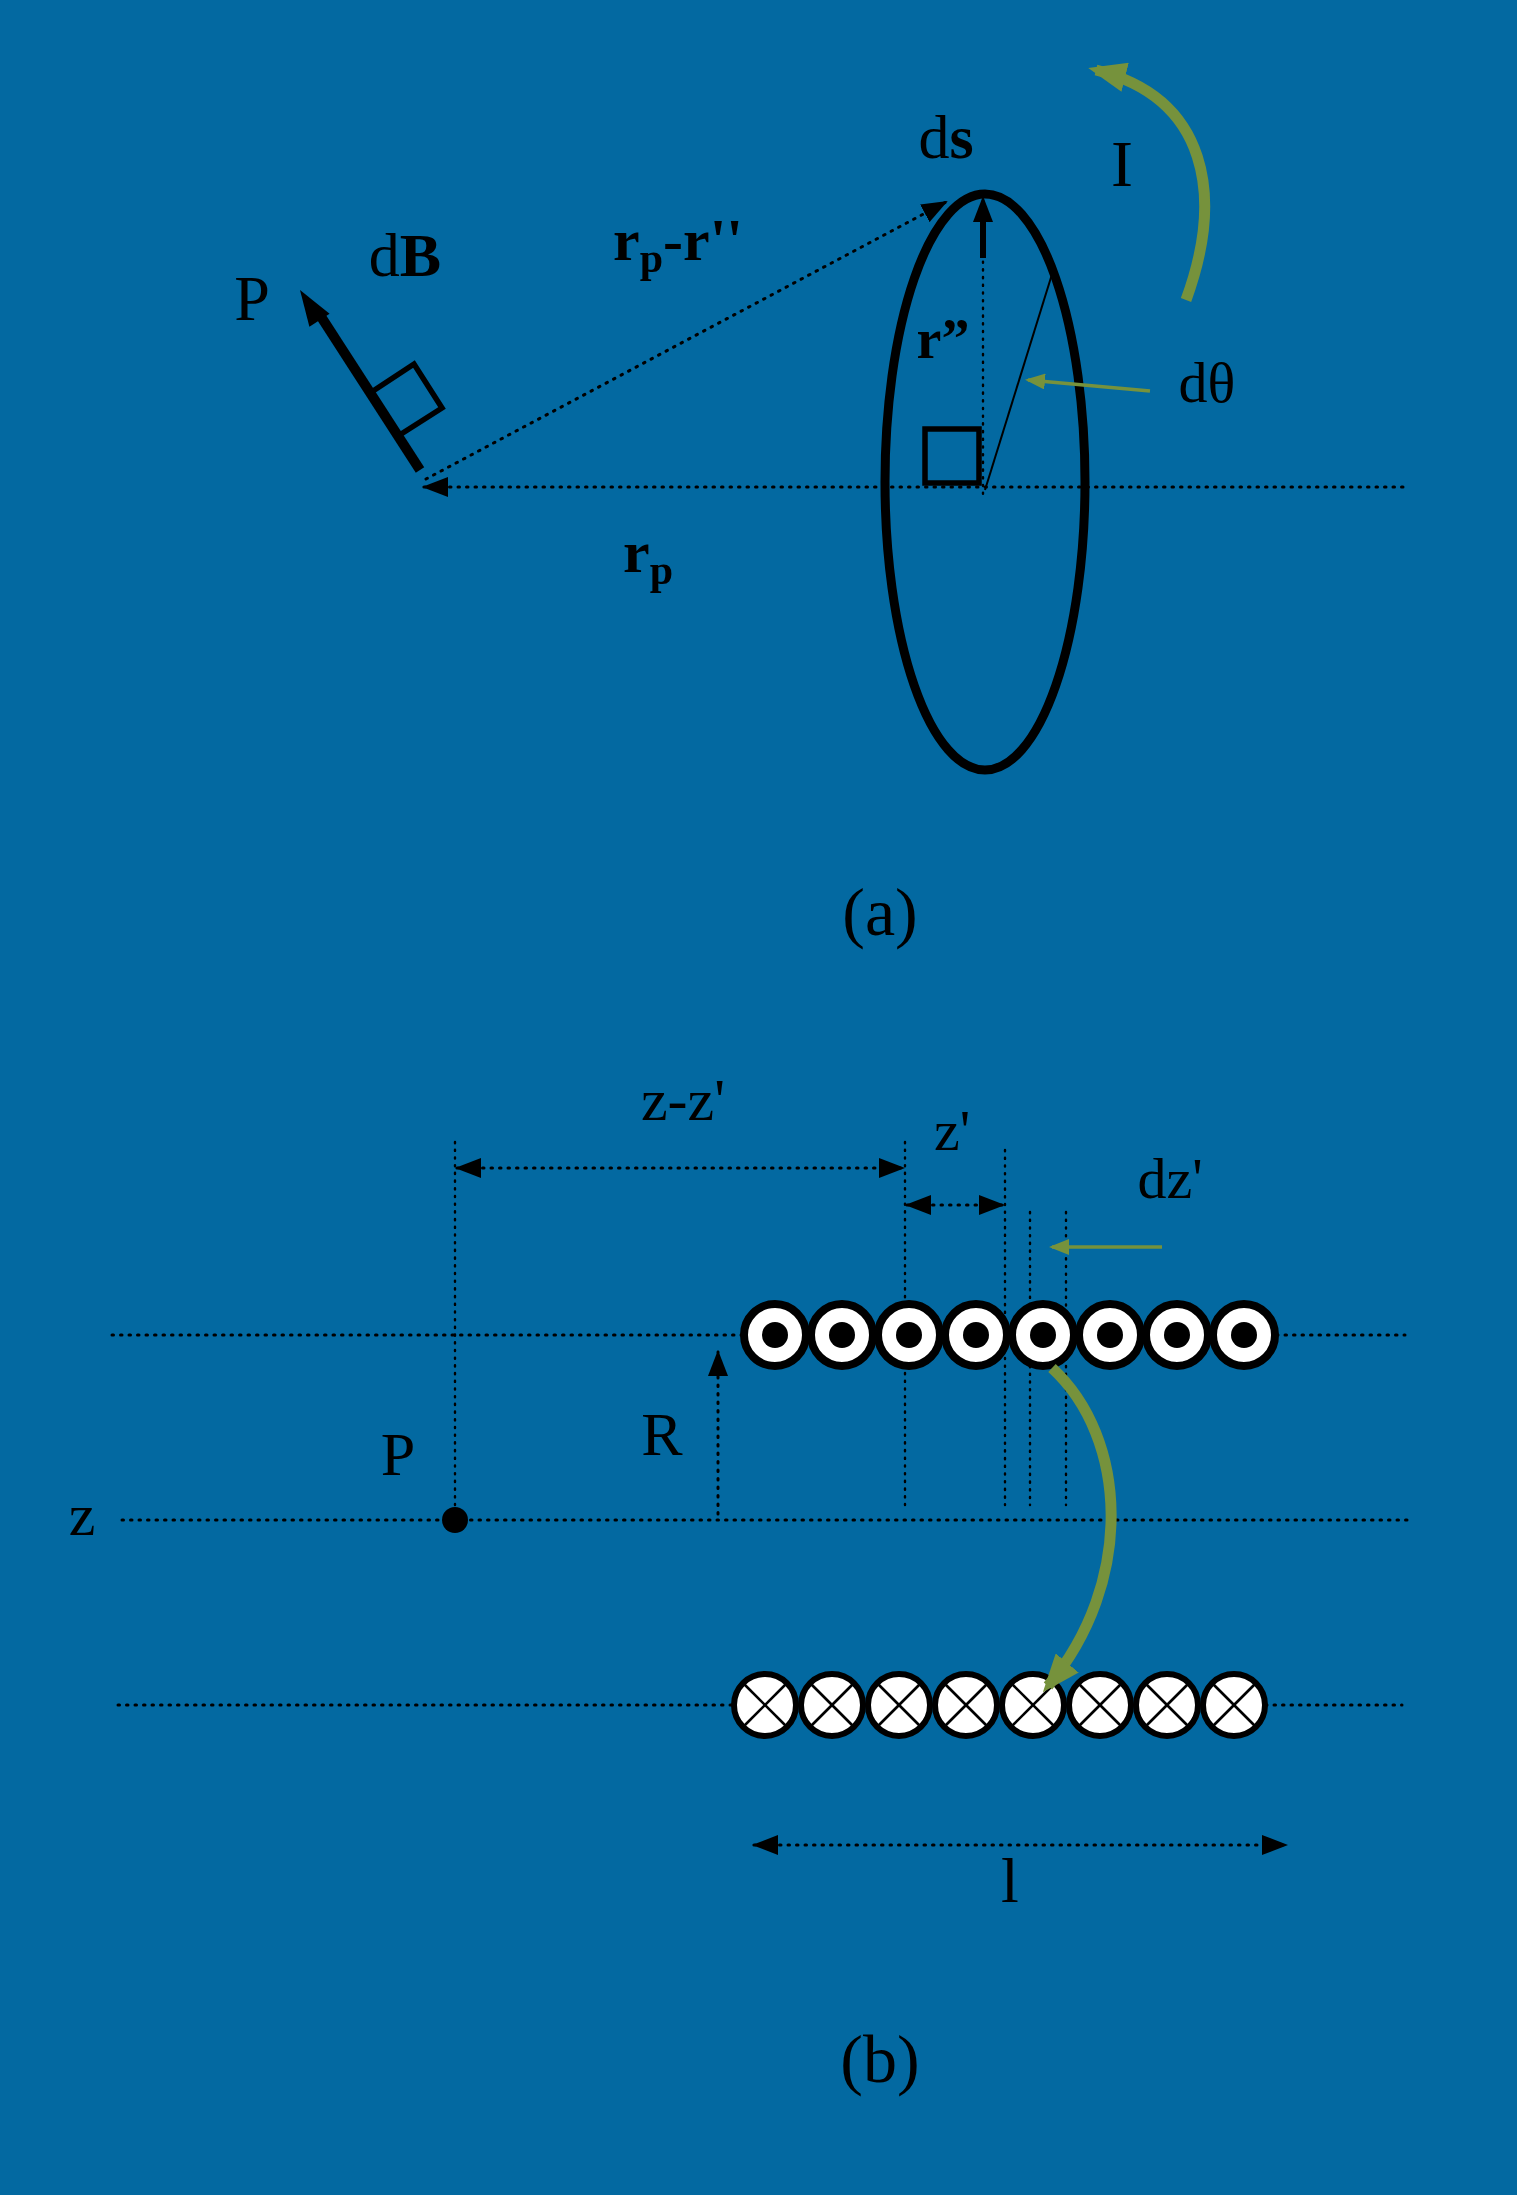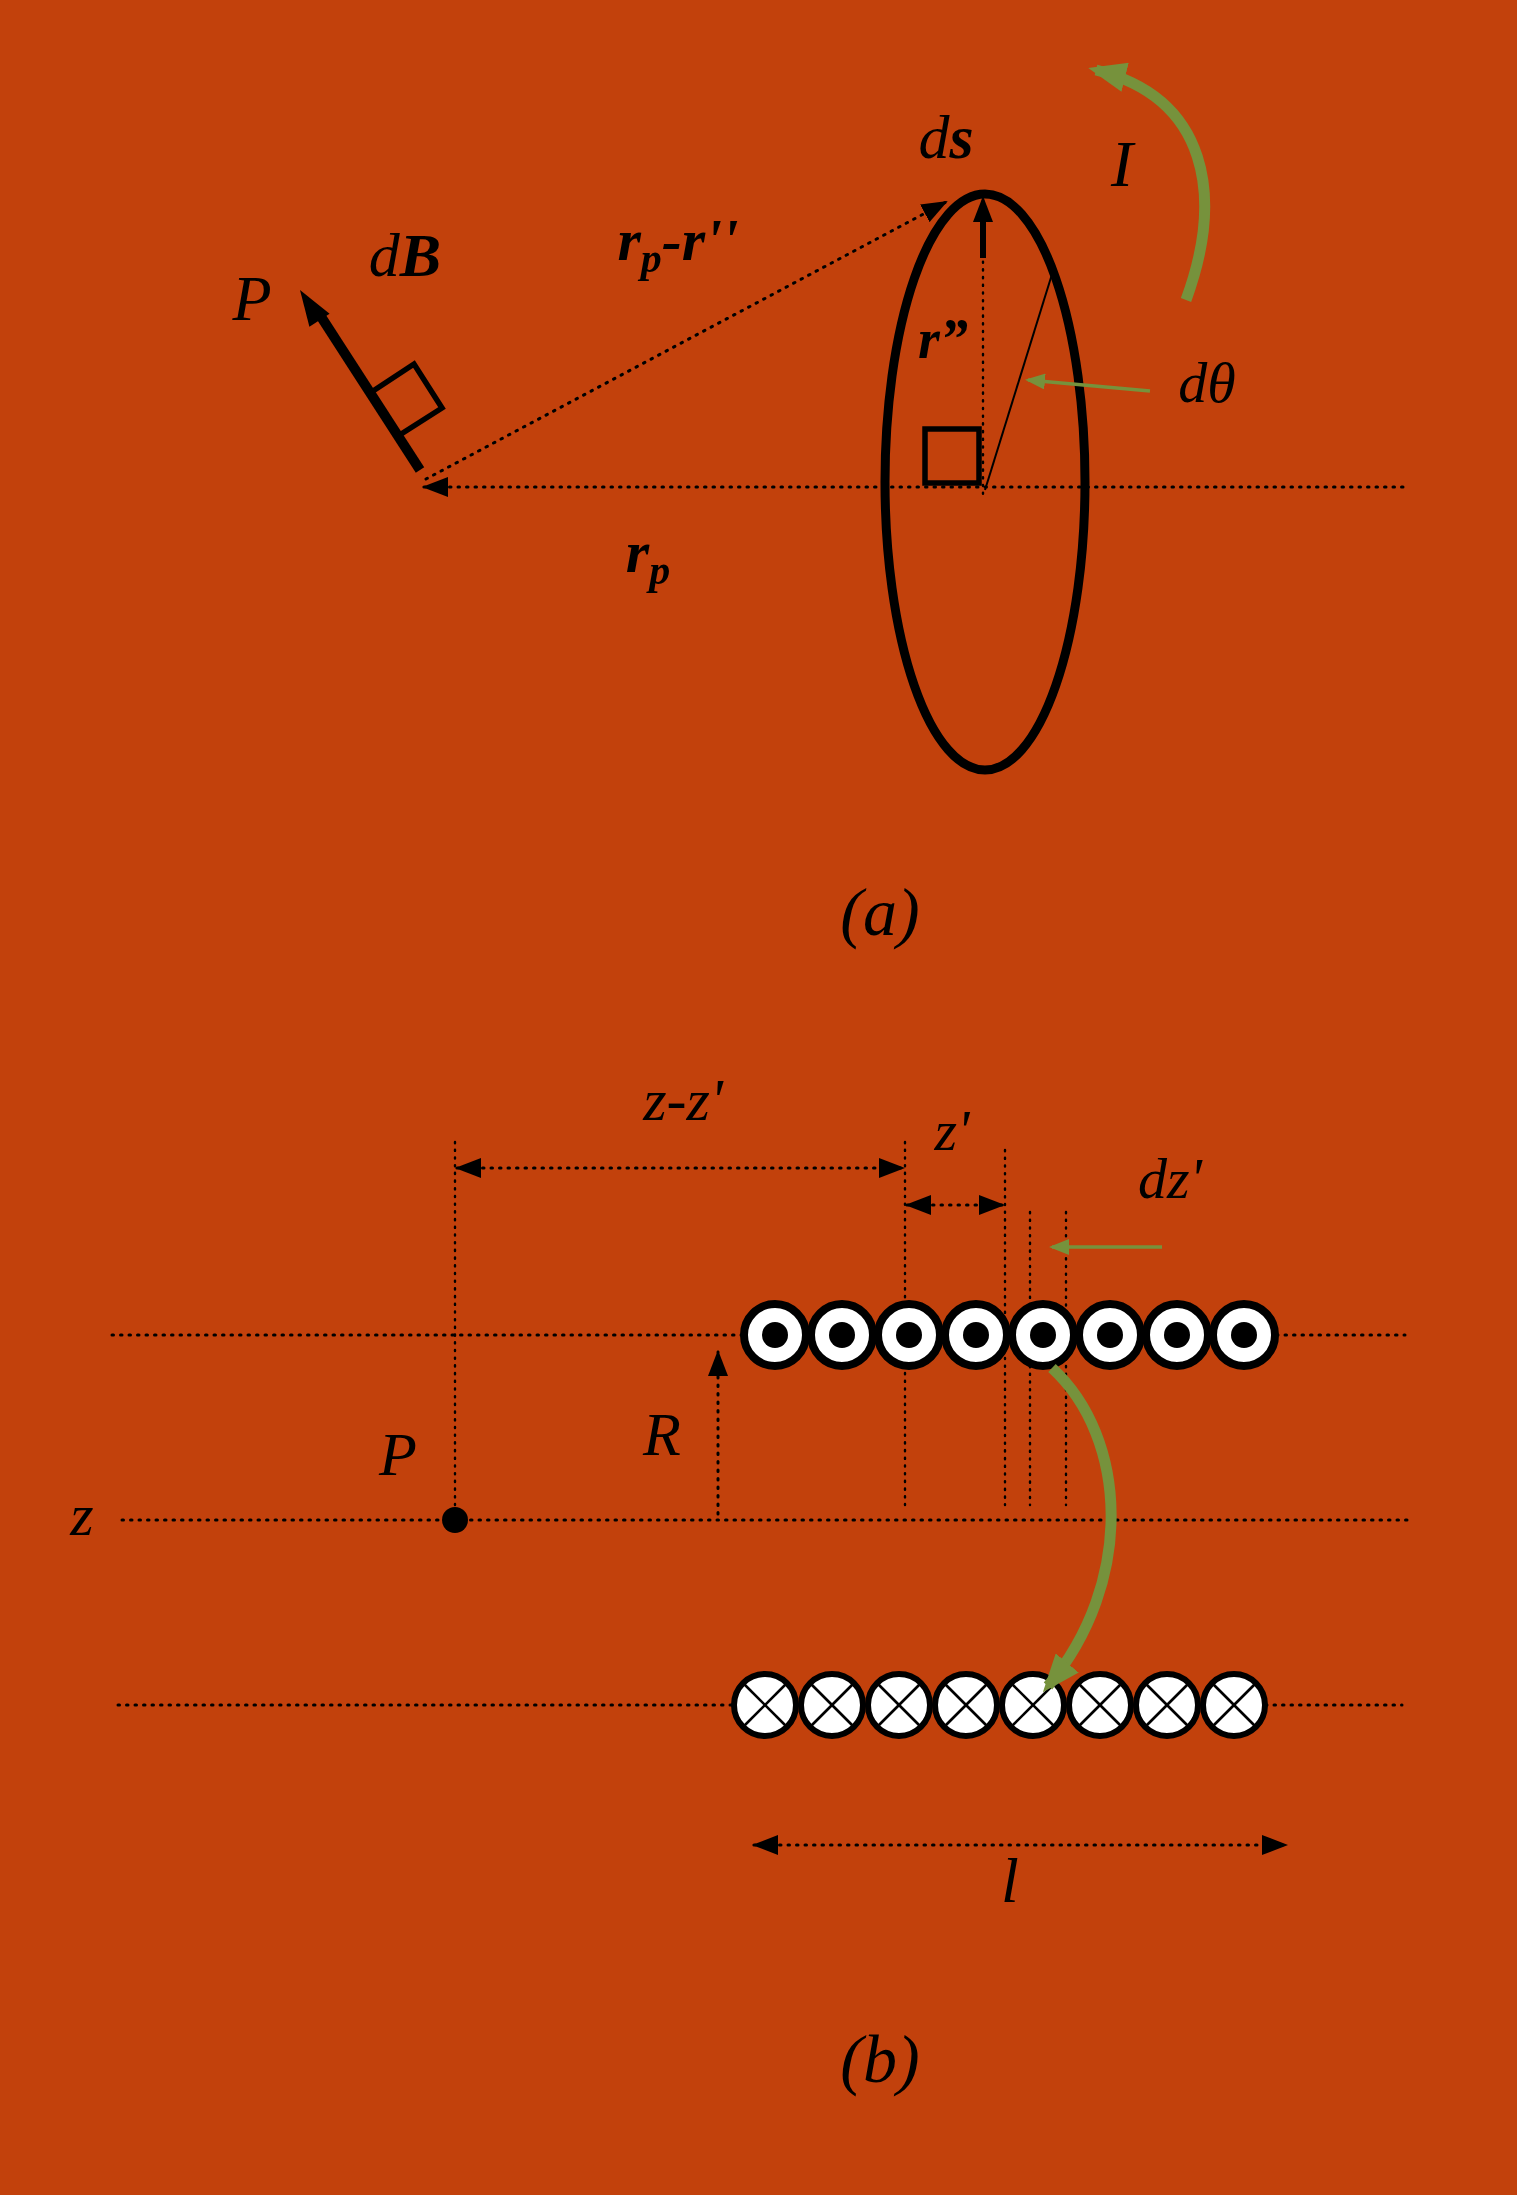--- a/index.html
+++ b/index.html
@@ -1,17 +1,17 @@
 <!DOCTYPE html>
 <html style="--accent: #76923c; --ink: #000000;"><head>
 <meta charset="utf-8">
 <style>
   :root { --accent: #76923c; --ink: #000000; }
   html, body { margin: 0; padding: 0; background: #ffffff; }
-  .stage { width: 1517px; height: 2195px; background: #c2410c; font-style: italic; }
+  .stage { width: 1517px; height: 2195px; background: #0369a1; }
   svg { display: block; }
   text { font-family: "Liberation Serif", "DejaVu Serif", serif; fill: var(--ink); }
   .b { font-weight: bold; }
   .dotted  { stroke: var(--ink); stroke-width: 3;   stroke-dasharray: 1.5 7;  stroke-linecap: round; fill: none; }
   .dotted2 { stroke: var(--ink); stroke-width: 2.4; stroke-dasharray: 1.2 6.5; stroke-linecap: round; fill: none; }
   .solid-thin { stroke: var(--ink); stroke-width: 2; fill: none; }
   .ellipse-loop { stroke: var(--ink); stroke-width: 9; fill: none; }
   .sq { stroke: var(--ink); stroke-width: 5.5; fill: none; }
   .thick-ink { stroke: var(--ink); fill: none; }
   .ink { fill: var(--ink); }

